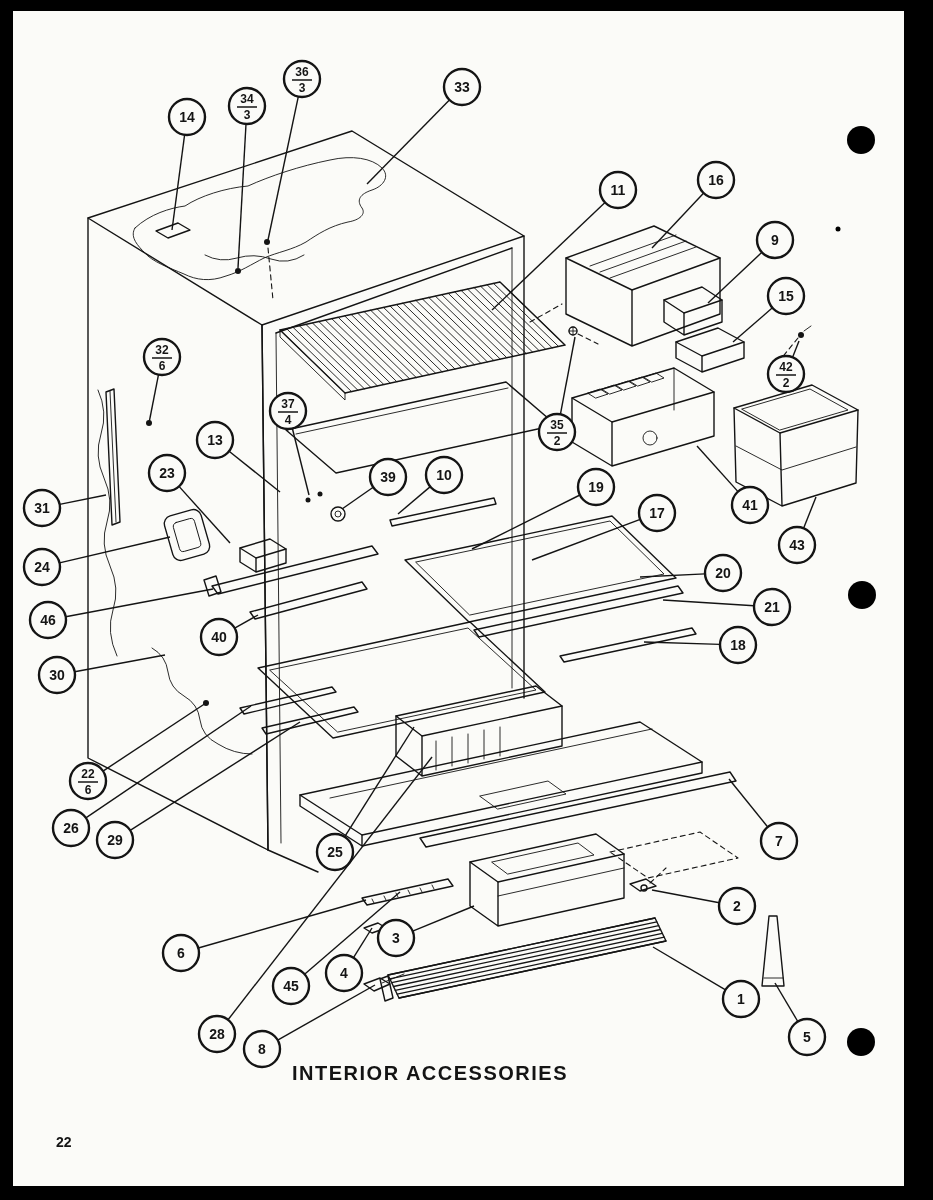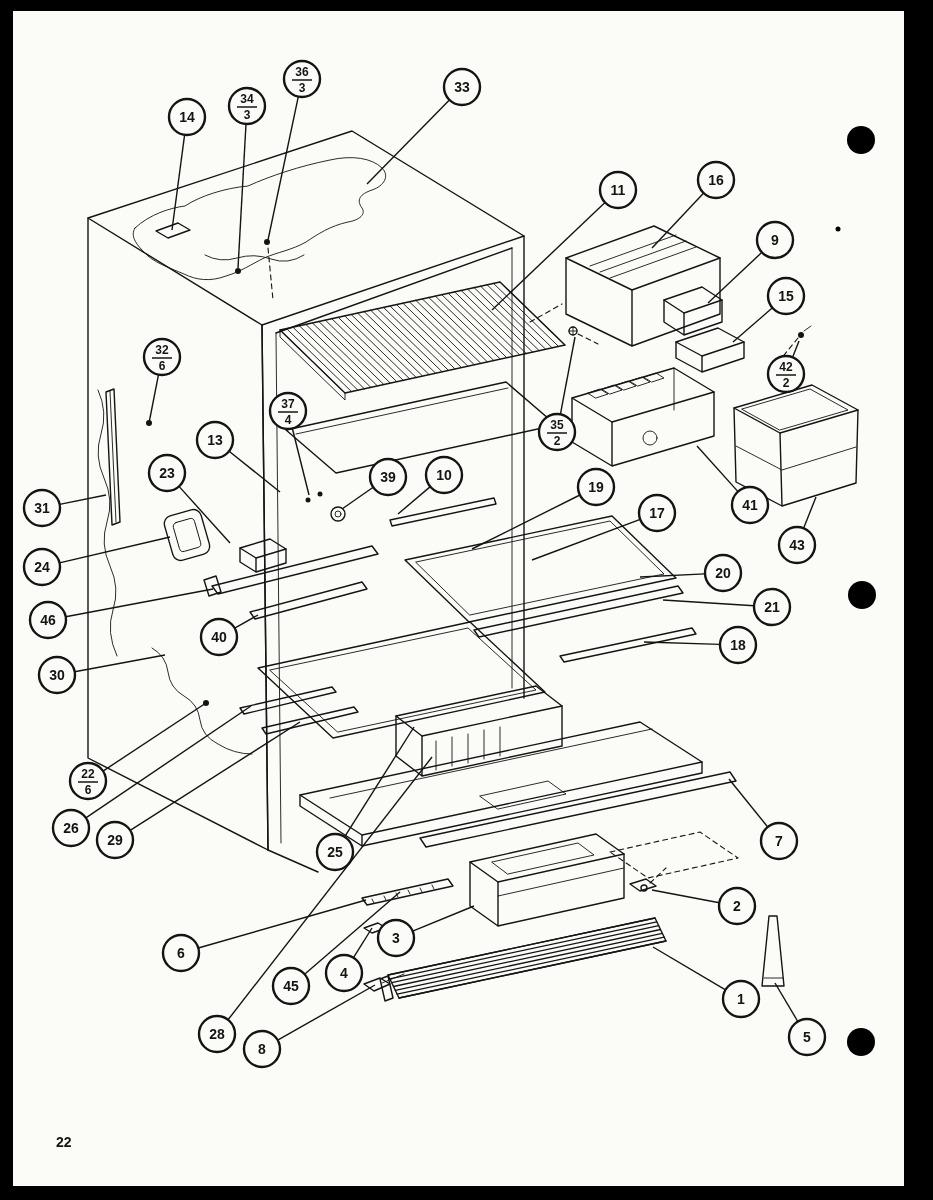--- a/index.html
+++ b/index.html
@@ -475,14 +475,15 @@
           <circle cx="741" cy="999" r="18"></circle>
           <text x="741" y="1004" font-size="14">1</text>
         </g>
         <g>
           <circle cx="807" cy="1037" r="18"></circle>
           <text x="807" y="1042" font-size="14">5</text>
         </g>
       </g>
   </svg>
 
+  <div class="figure-title">INTERIOR ACCESSORIES</div>
   <div class="page-number">22</div>
 </div>
 
 </body></html>

